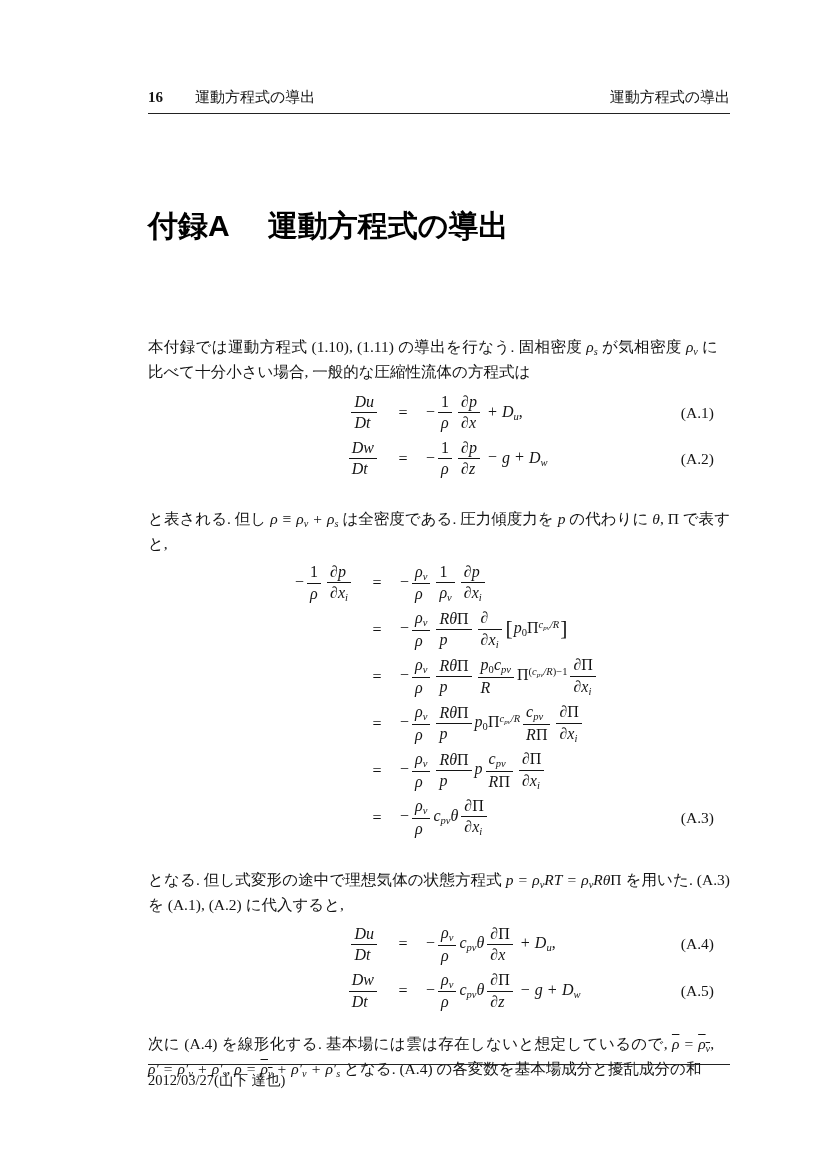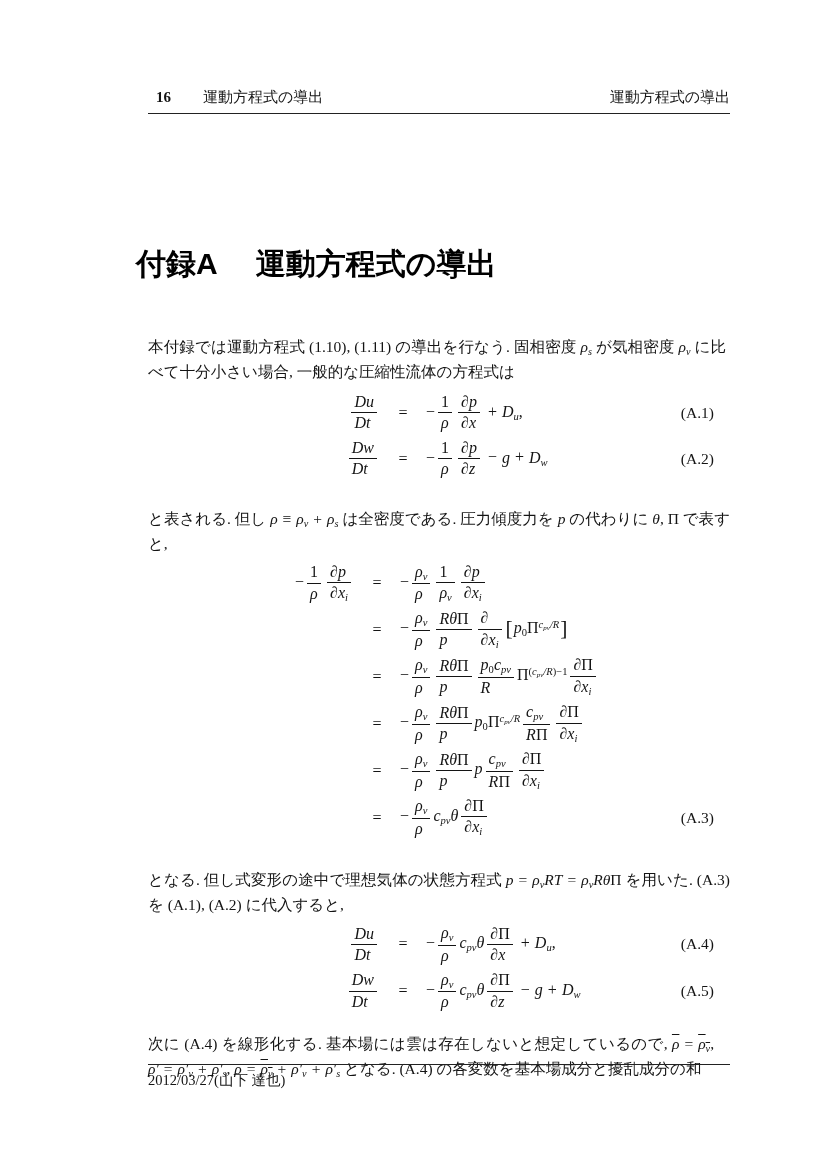--- a/index.html
+++ b/index.html
@@ -6,35 +6,35 @@
   body{
     width:826px;height:1169px;position:relative;background:#ffffff;
     font-family:"Liberation Serif","DejaVu Serif",serif;color:#141414;
     overflow:hidden;
   }
   .pageheader{
     position:absolute;top:88px;left:148px;width:582px;
     border-bottom:1.5px solid #222;padding-bottom:6px;
     display:flex;align-items:baseline;gap:32px;font-size:15px;
   }
-  .pageheader .pgnum{font-weight:bold;margin-left:8px;}
+  .pageheader .pgnum{font-weight:bold;}
   .pageheader .rtitle{margin-left:auto;}
   .chapter{
-    position:absolute;top:206px;left:136px;width:582px;
+    position:absolute;top:206px;left:148px;width:582px;
     font-family:"Liberation Sans","DejaVu Sans",sans-serif;
     font-weight:bold;font-size:30px;color:#000;
-    display:flex;align-items:baseline;margin-top:38px;
+    display:flex;align-items:baseline;
   }
   .chapter .gap{display:inline-block;width:38px;}
   .main{
     position:absolute;top:334px;left:148px;width:582px;
     font-size:15.5px;line-height:25px;text-align:justify;
   }
   .para{margin:0;}
-  .p1{margin:0 4px 6px 0;}
+  .p1{margin:0 12px 6px 0;}
   .p2{margin:24px 0 4px 0;}
   .p3{margin:26px 0 4px 0;}
   .p4{margin:10px 0 0 0;}
   .p5{margin:16px 16px 0 0;}
   .eqblock{margin:2px 0 8px 0;font-size:16px;}
   .eqb1,.eqb3{--lhsw:232px;--rowh:43px;}
   .eqb2{--lhsw:206px;--rowh:42px;}
   .eqrow{
     display:grid;grid-template-columns:var(--lhsw) 46px 1fr;
     align-items:center;position:relative;min-height:var(--rowh);

